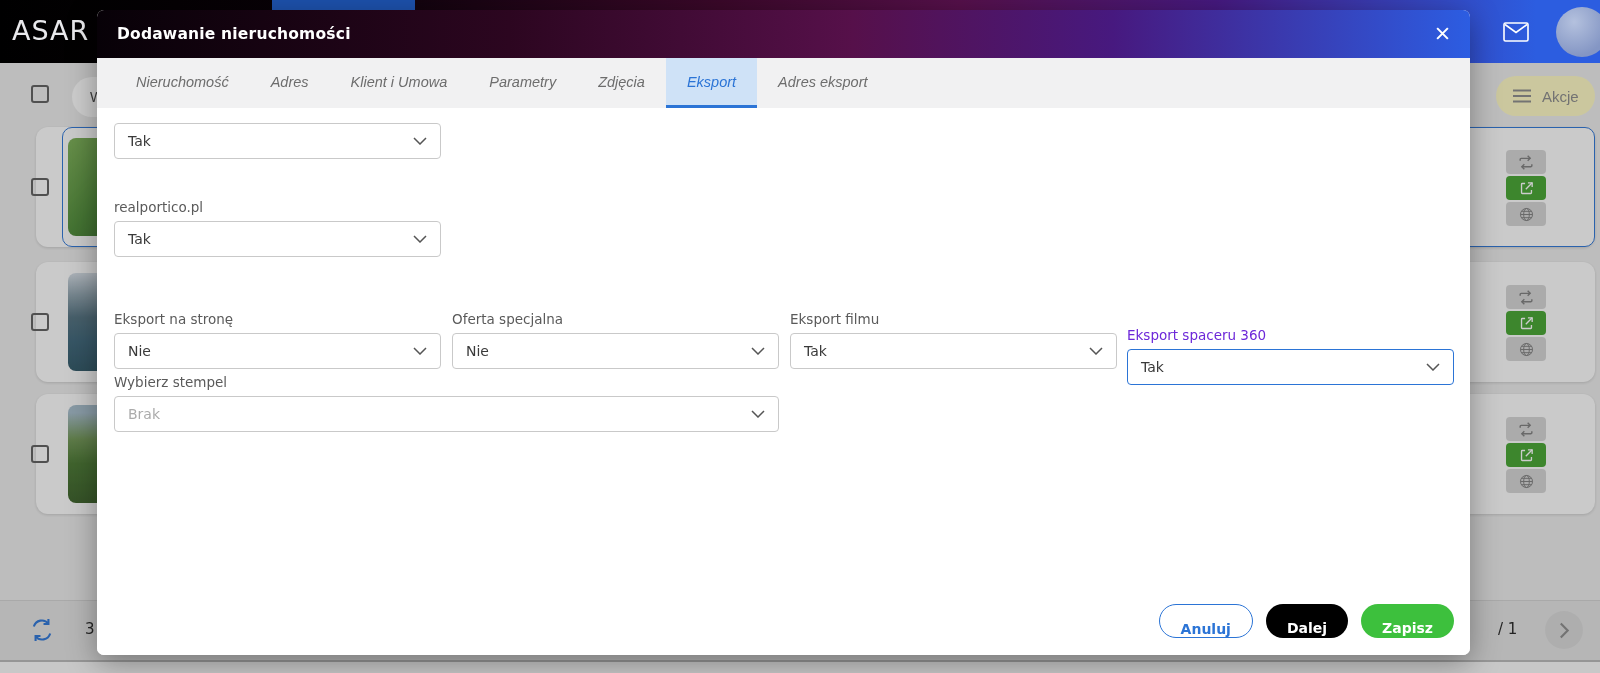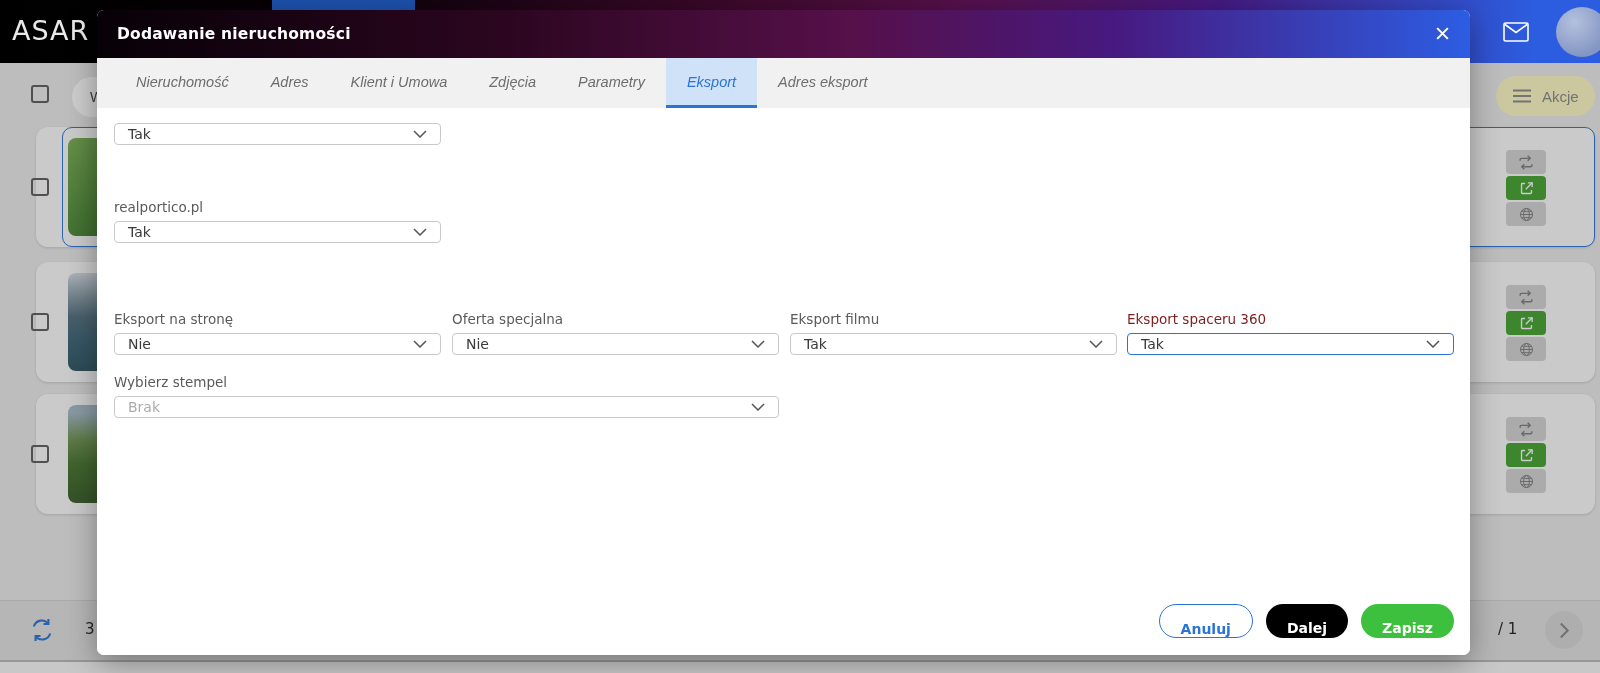--- a/index.html
+++ b/index.html
@@ -96,23 +96,23 @@
   }
   .tab {
     border:none; background:transparent; color:#6d6d6d; font-size:14.5px; padding:0 21px;
     display:flex; align-items:center; border-bottom:3px solid transparent;font-style:italic;
   }
   .tab.active { background:#cfe2f7; color:#2b74d6; border-bottom-color:#2b74d6; font-weight:500; }
   .modal-body { position:absolute; left:0; top:98px; right:0; bottom:0; background:#fff; }
 
   .fgroup { position:absolute; }
   .flabel { display:block; font-size:13.5px; color:#5a5a5a; margin-bottom:6px; }
-  .flabel.blue { color:#7f1d1d; }
+  .flabel.blue { color:#6d28d9;margin-top:16px; }
   .fselect {
-    width:327px; height:22px; border:1px solid #c9c9c9; border-radius:4px; background:#fff;
+    width:327px; height:36px; border:1px solid #c9c9c9; border-radius:4px; background:#fff;
     display:flex; align-items:center; justify-content:space-between; padding:0 13px;
     font-size:14px; color:#3a3a3a;gap:16px;
   }
   .fselect.focused { border:1.5px solid #2b74d6; }
   .fselect.disabled { color:#ababab; }
   .fselect.wide { width:665px; }
 
   .modal-actions { position:absolute; top:496px; right:16px; display:flex; gap:13px; }
   .btn { height:34px; border-radius:17px; font-size:14px; font-weight:600; border:none; padding:16px 21px; font-family:inherit; }
   .btn-outline { background:#fff; color:#2b74d6; border:1.5px solid #2b74d6; }
@@ -267,22 +267,22 @@
         <svg width="15" height="15" viewBox="0 0 14 14">
             <path d="M2 2l10 10M12 2L2 12" stroke="#fff" stroke-width="1.9" fill="none"></path>
           </svg>
       </button>
     </div>
 
     <div class="modal-tabs">
       <button class="tab">Nieruchomość</button>
       <button class="tab">Adres</button>
       <button class="tab">Klient i Umowa</button>
+      <button class="tab">Parametry</button>
       <button class="tab">Zdjęcia</button>
-      <button class="tab">Parametry</button>
       <button class="tab active">Eksport</button>
       <button class="tab">Adres eksport</button>
     </div>
 
     <div class="modal-body">
 
       <div class="fgroup" style="left:17px; top:15px;">
         <div class="fselect">
           <span>Tak</span>
           <svg width="14" height="8" viewBox="0 0 14 8">

